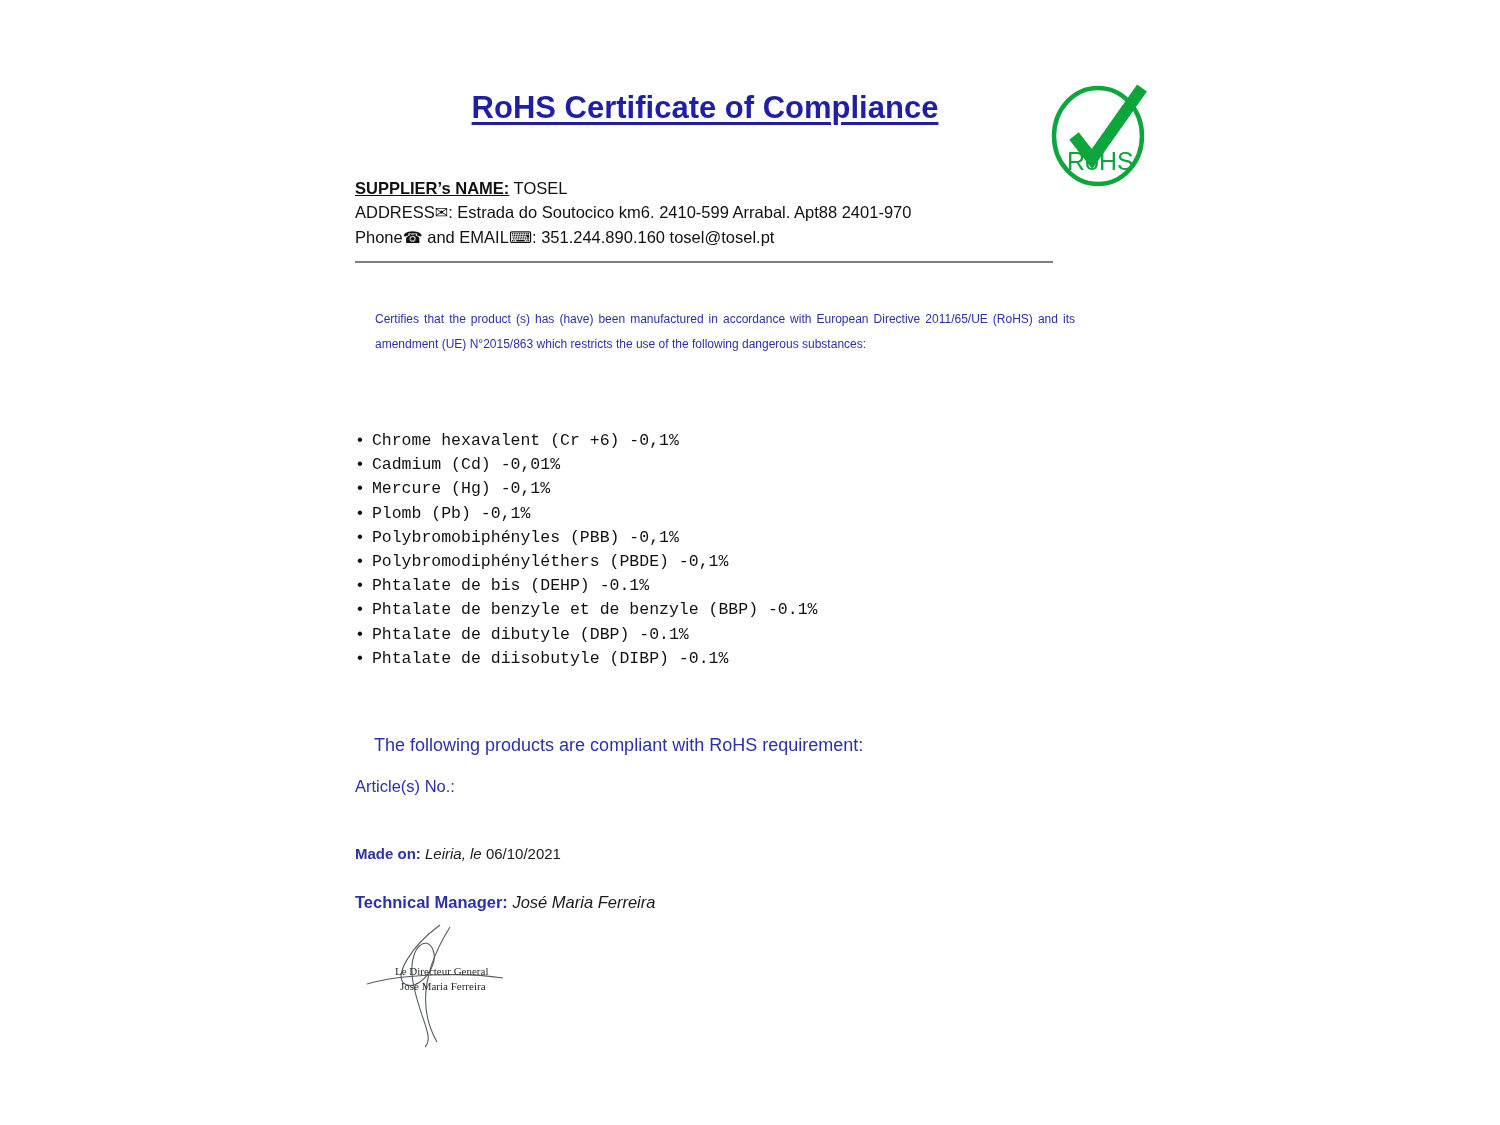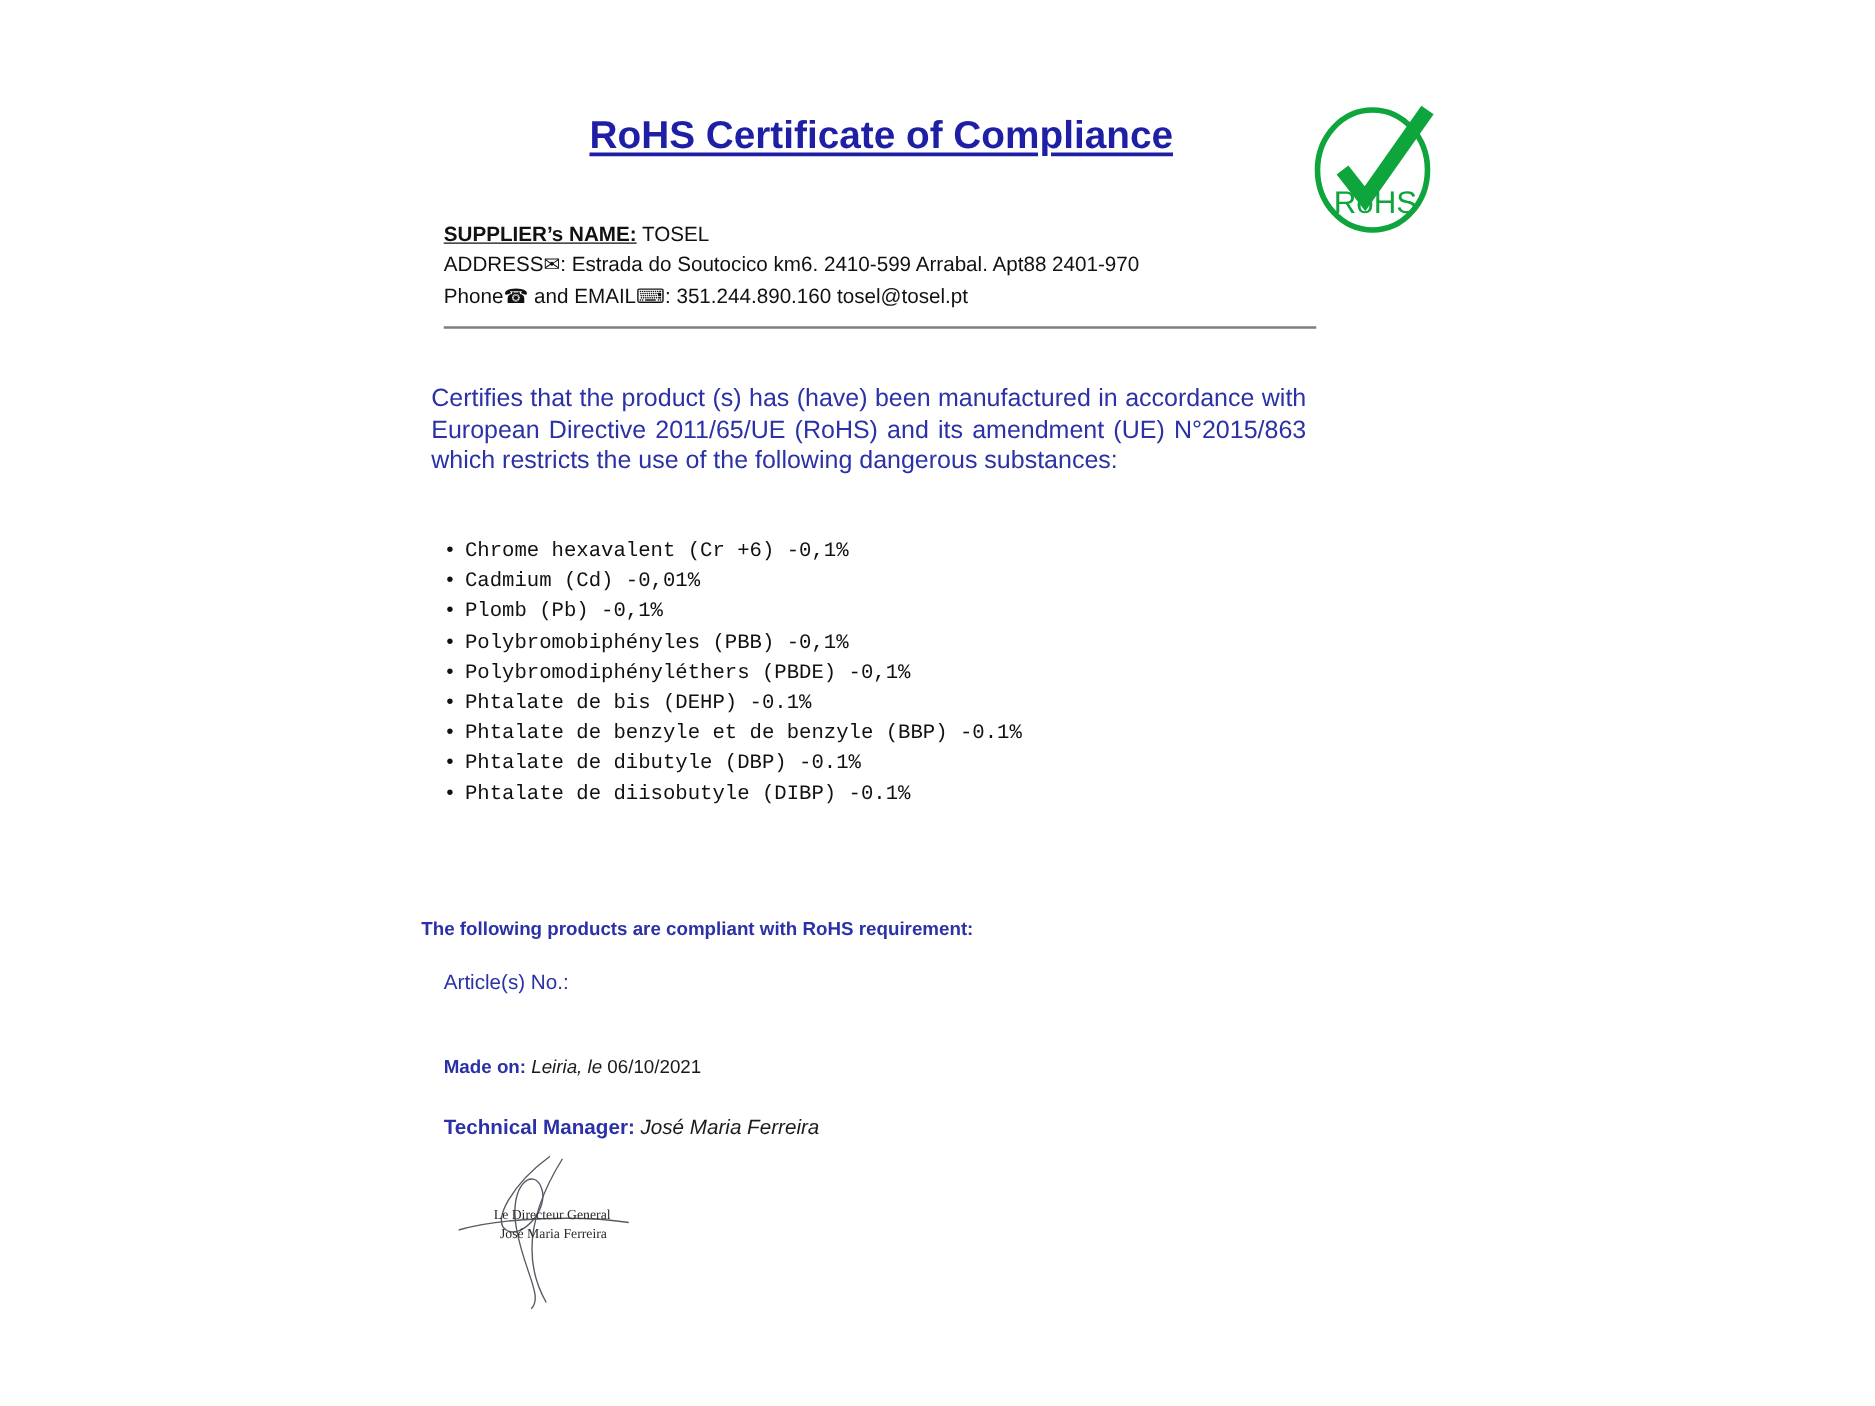--- a/index.html
+++ b/index.html
@@ -29,34 +29,34 @@
   }
   .supplier .lbl-bold { font-weight:bold; text-decoration:underline; }
   .icon-glyph { font-size:16px; }
 
   .divider {
     position:absolute; left:355px; top:261px; width:698px; height:0;
     border-top:2px solid var(--divider_gray, #7f7f7f);
   }
 
   .certifies {
-    position:absolute; left:345px; top:307px; width:700px;
-    font-size:20px; line-height:24.5px; text-align:justify;
+    position:absolute; left:375px; top:307px; width:700px;
+    font-size:12px; line-height:24.5px; text-align:justify;
     color:var(--body_blue, #2b31a6);
   }
 
   .substances {
     position:absolute; left:355px; top:429px;
     list-style:none; font-size:16.5px; line-height:24.2px; color:#111;font-family:Liberation Mono, monospace;
   }
   .substances li::before { content:"•"; margin-right:7px; }
 
   .following {
-    position:absolute; left:337px; top:735px;
-    font-size:15px; color:var(--body_blue, #2b31a6);font-weight:bold;
+    position:absolute; left:374px; top:735px;
+    font-size:18px; color:var(--body_blue, #2b31a6);
   }
   .article {
     position:absolute; left:355px; top:777px;
     font-size:16.5px; color:var(--body_blue, #2b31a6);
   }
 
   .made-on { position:absolute; left:355px; top:845px; font-size:15px; }
   .made-on .label, .manager .label { font-weight:bold; color:var(--body_blue, #2b31a6); }
   .italic-val { font-style:italic; }
 
@@ -95,20 +95,21 @@
     </div>
   </div>
 
   <div class="divider"></div>
 
   <div class="certifies">Certifies that the product (s) has (have) been manufactured in accordance with European Directive 2011/65/UE (RoHS) and its amendment (UE) N°2015/863 which restricts the use of the following dangerous substances:</div>
 
   <ul class="substances">
     <li>Chrome hexavalent (Cr +6) -0,1%</li>
     <li>Cadmium (Cd) -0,01%</li>
+    <li>Mercure (Hg) -0,1%</li>
     <li>Plomb (Pb) -0,1%</li>
     <li>Polybromobiphényles (PBB) -0,1%</li>
     <li>Polybromodiphényléthers (PBDE) -0,1%</li>
     <li>Phtalate de bis (DEHP) -0.1%</li>
     <li>Phtalate de benzyle et de benzyle (BBP) -0.1%</li>
     <li>Phtalate de dibutyle (DBP) -0.1%</li>
     <li>Phtalate de diisobutyle (DIBP) -0.1%</li>
   </ul>
 
   <div class="following">The following products are compliant with RoHS requirement:</div>

